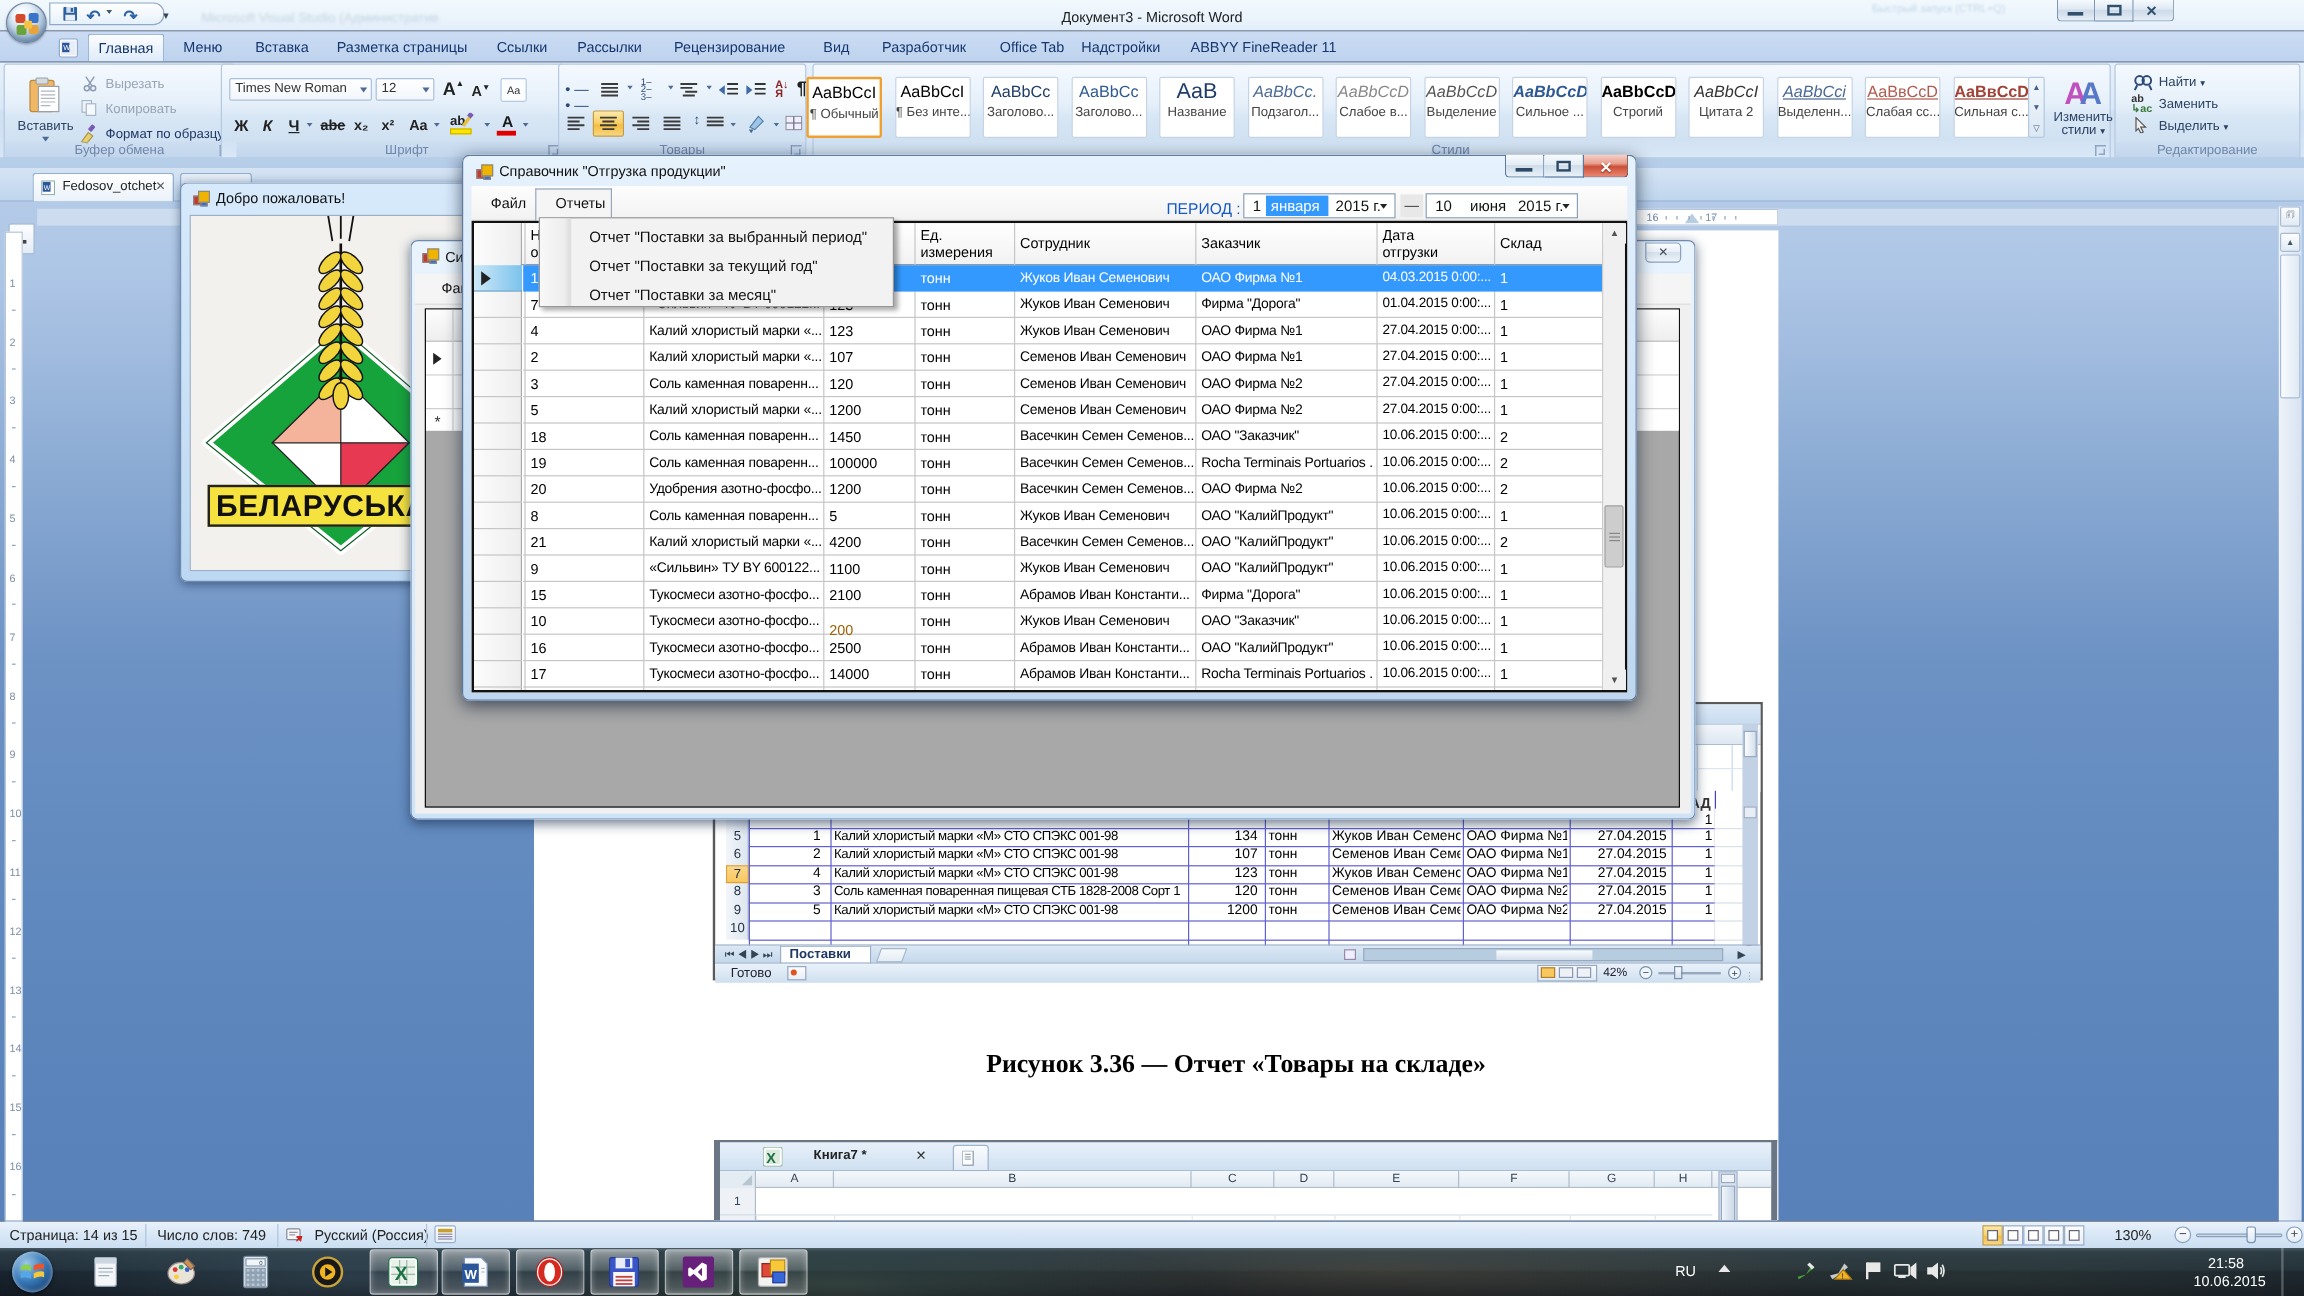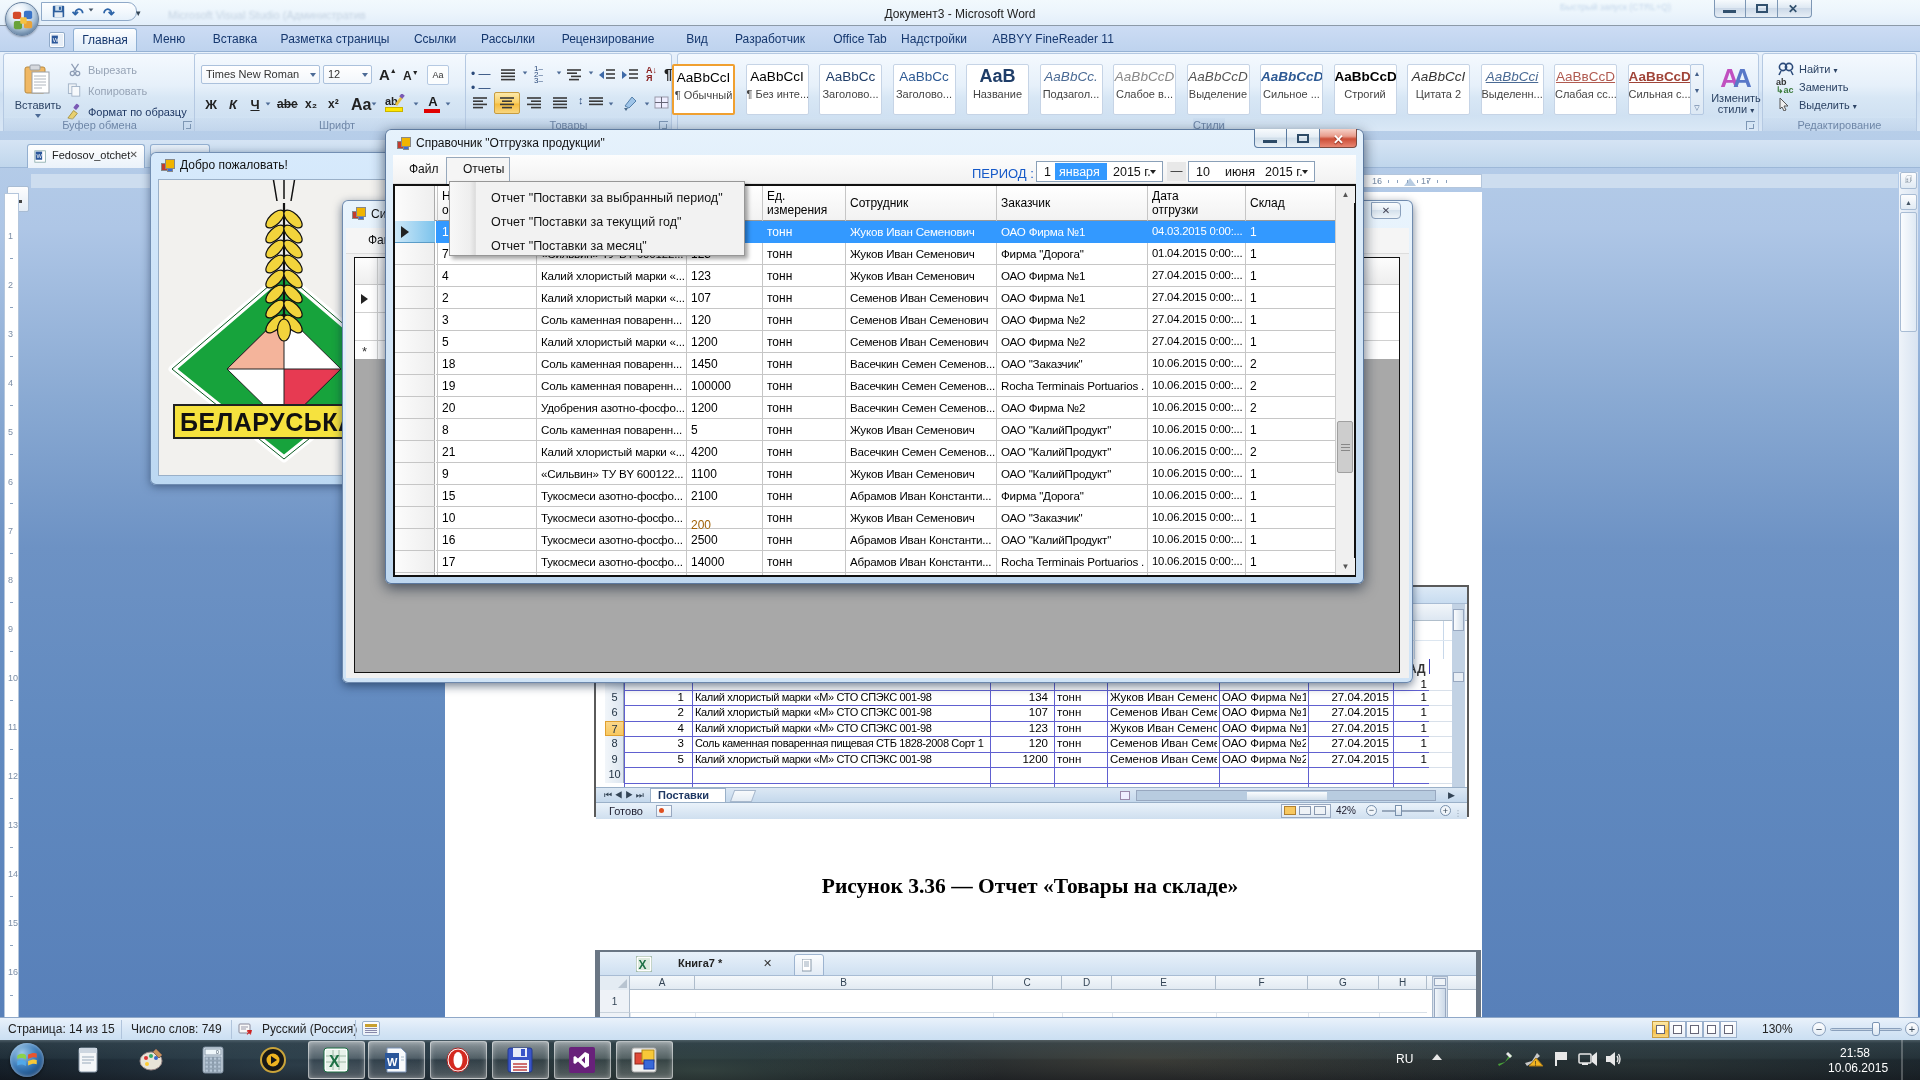--- a/index.html
+++ b/index.html
@@ -144,36 +144,36 @@
       </svg>
 <div class="ribbtn gray" style="left:84px;top:25px;">Копировать</div>
 <svg class="abs" style="left:62px;top:43px" width="17" height="17" viewBox="0 0 18 18">
         <rect x="9" y="1" width="4" height="6" rx="1" fill="#7a5ab5" transform="rotate(40 11 4)"></rect>
         <path d="M2 16 L8 8 L12 11 L7 17 Z" fill="#e8d070" stroke="#a89340"></path>
       </svg>
 <div class="ribbtn" style="left:84px;top:46px;color:#1f3864;">Формат по образцу</div>
 <div class="glabel">Буфер обмена</div>
       <div class="launcher"></div>
 </div>
-<div class="group" style="left:194px;width:286px;">
+<div class="group" style="left:184px;width:286px;padding-left:12px;">
 <div class="combo" style="left:6px;top:5px;width:119px;height:19px;line-height:17px;padding-left:4px;">Times New Roman<span class="da" style="position:absolute;right:3px;top:7px;"></span></div>
 <div class="combo" style="left:128px;top:5px;width:49px;height:19px;line-height:17px;padding-left:4px;">12<span class="da" style="position:absolute;right:3px;top:7px;"></span></div>
 <div class="abs" style="left:184px;top:6px;font-size:15px;font-weight:bold;color:#222;">А<span style="font-size:7px;vertical-align:7px;">▲</span></div>
 <div class="abs" style="left:208px;top:9px;font-size:12px;font-weight:bold;color:#222;">А<span style="font-size:7px;vertical-align:5px;">▼</span></div>
 <div class="abs" style="left:232px;top:5px;width:22px;height:20px;border:1px solid #b5c9e2;border-radius:2px;background:#fbfdfe;font-size:9px;color:#333;text-align:center;line-height:18px;">Аа</div>
 <div class="abs" style="left:6px;top:34px;width:20px;height:21px;text-align:center;line-height:21px;font-size:13px;font-weight:bold;color:#222;">Ж</div>
 <div class="abs" style="left:28px;top:34px;width:20px;height:21px;text-align:center;line-height:21px;font-size:13px;font-weight:bold;color:#222;font-style:italic;">К</div>
 <div class="abs" style="left:50px;top:34px;width:20px;height:21px;text-align:center;line-height:21px;font-size:13px;font-weight:bold;color:#222;text-decoration:underline;">Ч</div>
 <div class="abs" style="left:70px;top:42px;">
         <div class="da" style="transform:scale(.8)"></div>
       </div>
 <div class="abs" style="left:82px;top:34px;font-size:12px;font-weight:bold;color:#222;text-decoration:line-through;line-height:21px;">abe</div>
 <div class="abs" style="left:110px;top:34px;font-size:12px;font-weight:bold;color:#222;line-height:21px;">x₂</div>
 <div class="abs" style="left:133px;top:34px;font-size:12px;font-weight:bold;color:#222;line-height:21px;">x²</div>
-<div class="abs" style="left:156px;top:34px;font-size:16px;font-weight:bold;color:#222;line-height:21px;">Aa</div>
+<div class="abs" style="left:156px;top:34px;font-size:12px;font-weight:bold;color:#222;line-height:21px;">Aa</div>
 <div class="abs" style="left:176px;top:42px;">
         <div class="da" style="transform:scale(.8)"></div>
       </div>
 <div class="abs" style="left:190px;top:34px;width:24px;height:21px;">
         <div style="font-size:11px;font-weight:bold;color:#222;line-height:14px;">ab</div>
         <div style="position:absolute;left:0;top:13px;width:18px;height:5px;background:#ffe600;border:1px solid #c9b400;"></div>
         <svg width="12" height="12" viewBox="0 0 12 12" style="position:absolute;left:8px;top:0">
           <path d="M2 10 L8 2 L10 4 L4 12Z" fill="#e8c040"></path>
           <rect x="7" y="0" width="4" height="4" fill="#7a5ab5" transform="rotate(40 9 2)"></rect>
         </svg>
@@ -289,21 +289,21 @@
       </div>
 <div class="chip" style="left:141.0px;">
         <span class="s" style="color:#1f3d68;font-style:bold;font-weight:normal;">AaBbCc</span>
         <span class="n">Заголово...</span>
       </div>
 <div class="chip" style="left:214.5px;">
         <span class="s" style="color:#2e5a94;font-style:bold;font-weight:normal;">AaBbCc</span>
         <span class="n">Заголово...</span>
       </div>
 <div class="chip" style="left:288.0px;">
-        <span class="s" style="color:#1f3d68;font-style:normal;font-weight:bold;font-size:18px;">АаВ</span>
+        <span class="s" style="color:#1f3d68;font-style:normal;font-weight:normal;font-size:18px;">АаВ</span>
         <span class="n">Название</span>
       </div>
 <div class="chip" style="left:361.5px;">
         <span class="s" style="color:#4a6a94;font-style:italic;font-weight:normal;">AaBbCc.</span>
         <span class="n">Подзагол...</span>
       </div>
 <div class="chip" style="left:435.0px;">
         <span class="s" style="color:#888;font-style:italic;font-weight:normal;">AaBbCcD</span>
         <span class="n">Слабое в...</span>
       </div>

